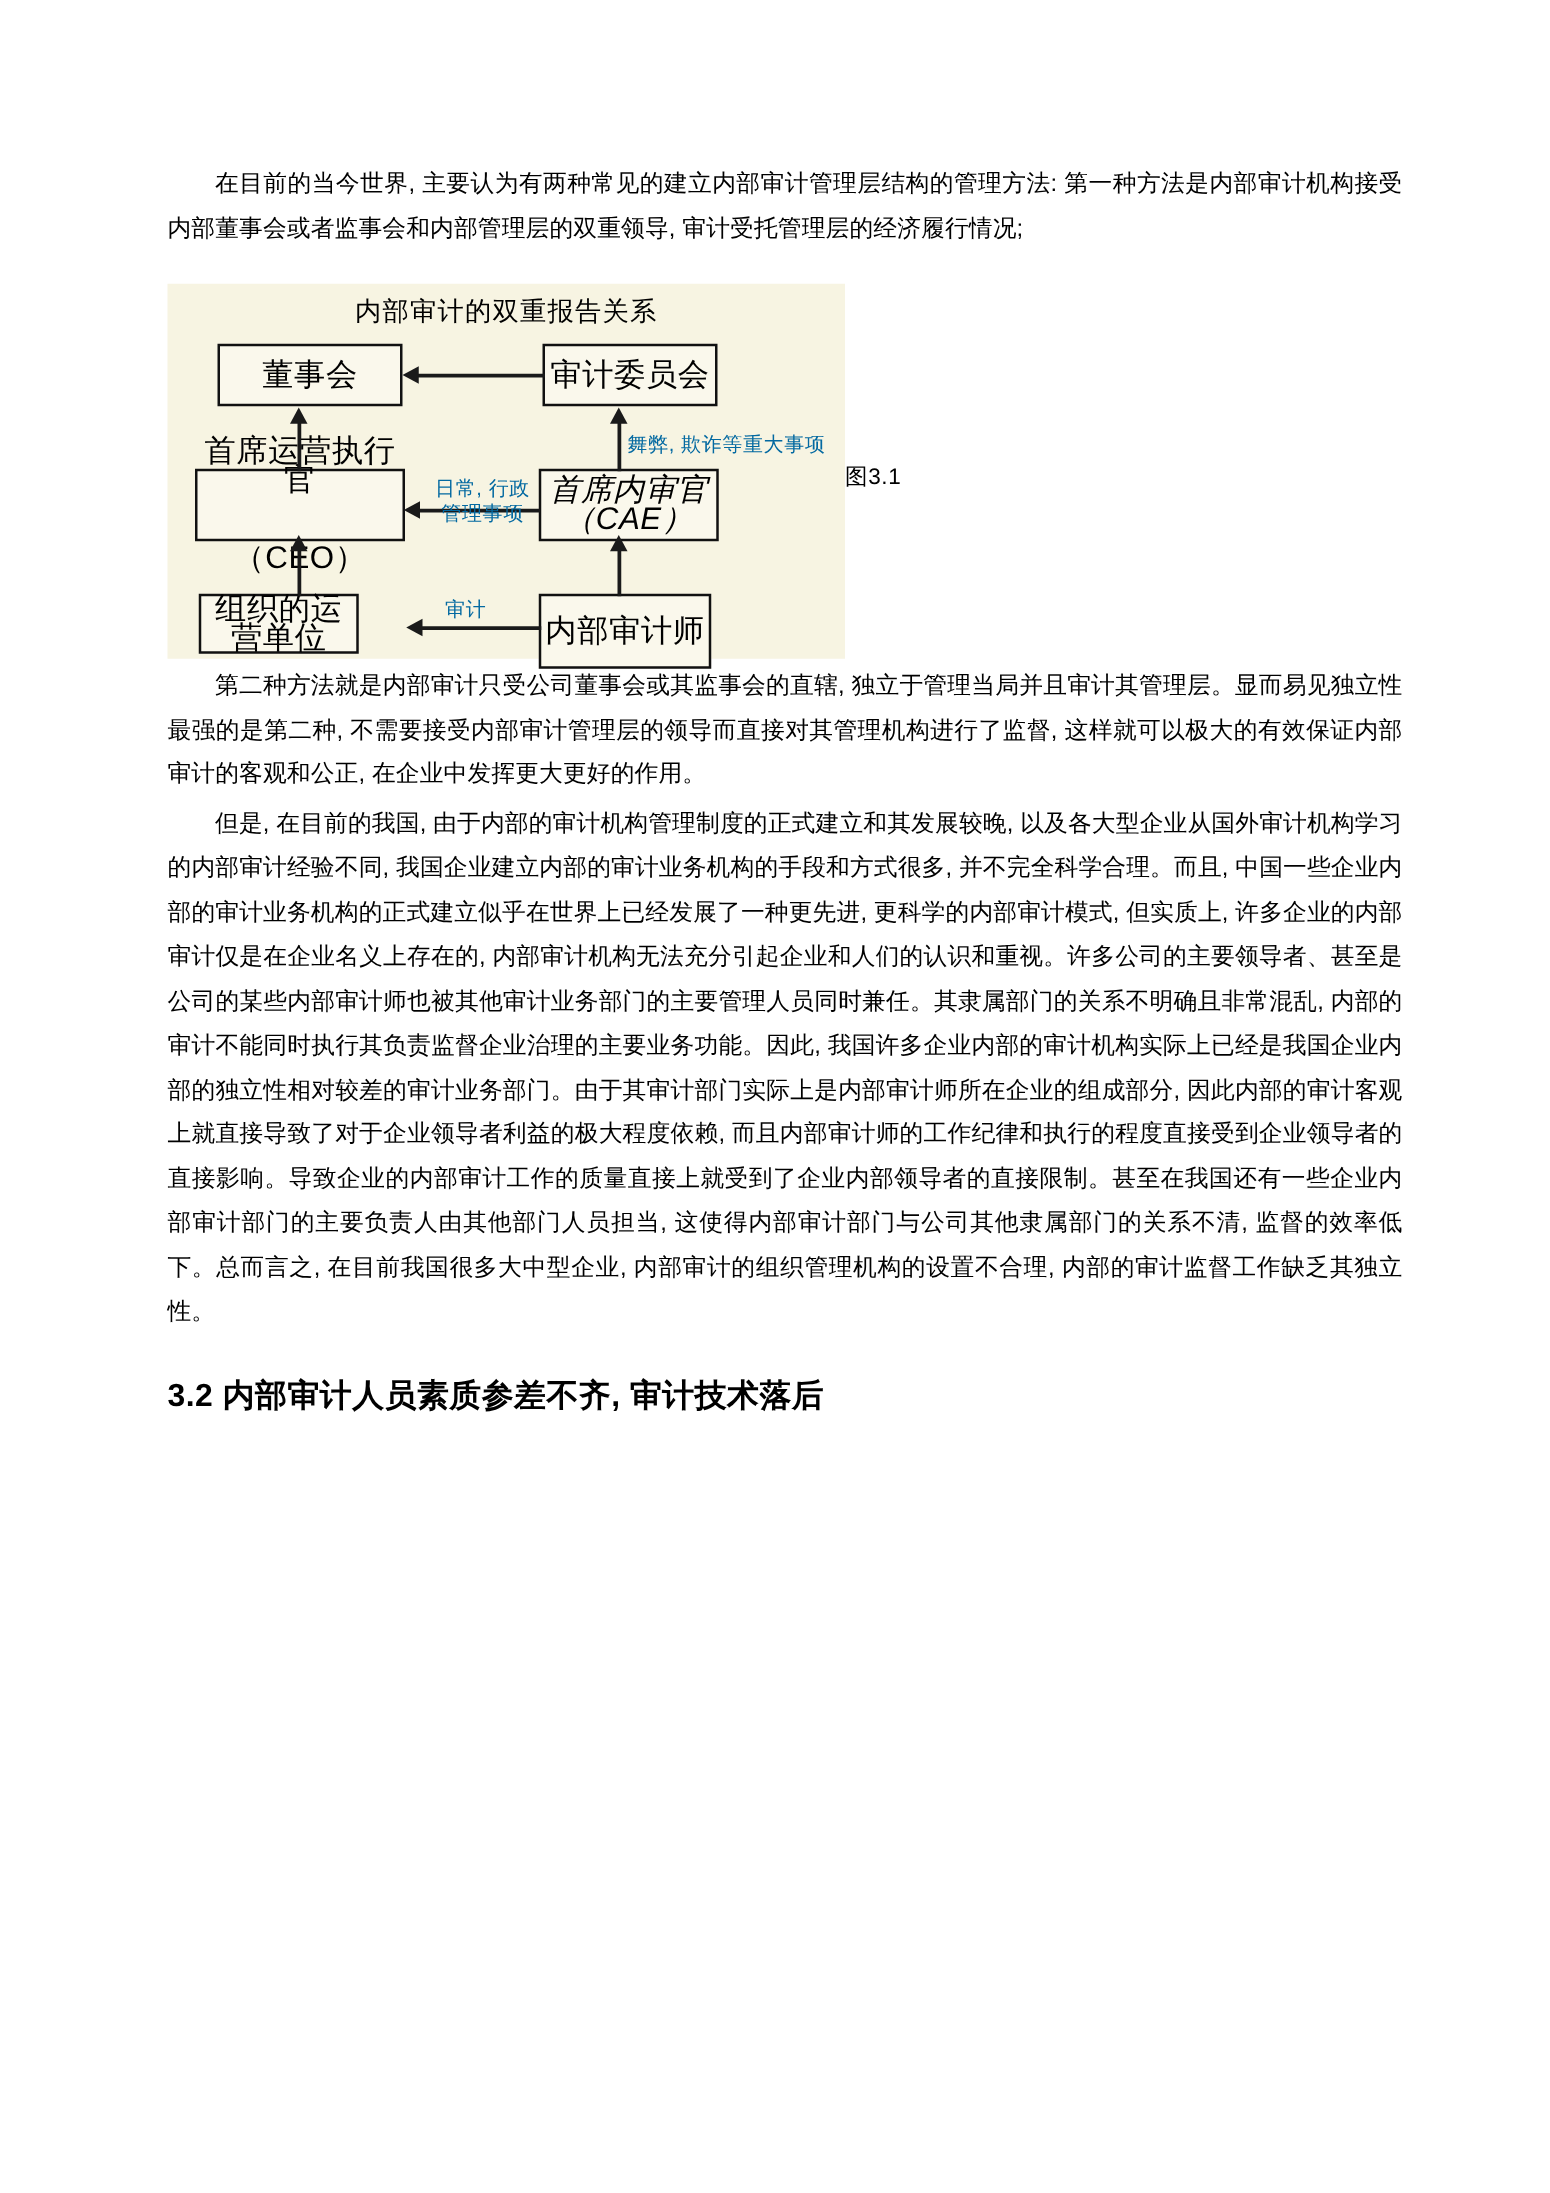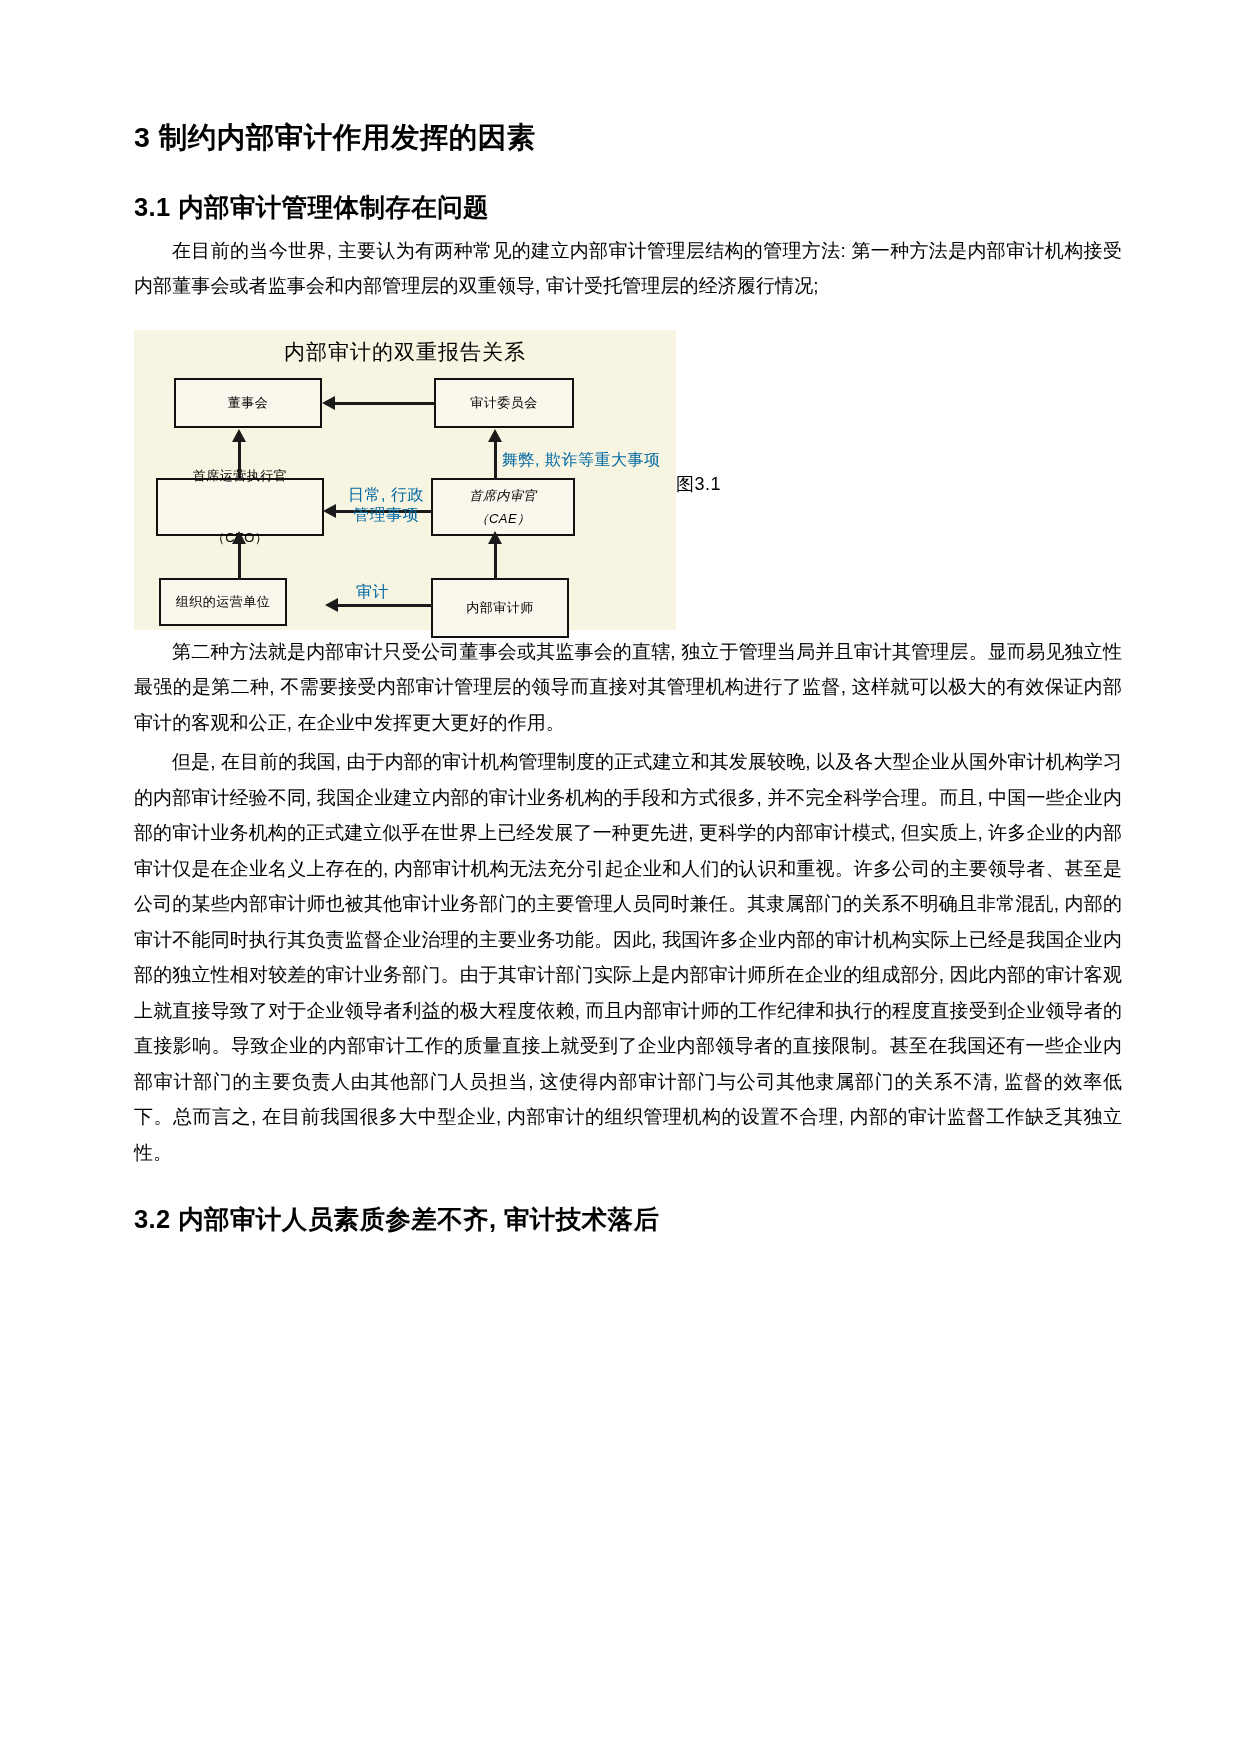--- a/index.html
+++ b/index.html
@@ -75,21 +75,21 @@
   }
   .node {
     position: absolute;
     border: 2.5px solid #111;
     background: #faf8ec;
     box-sizing: border-box;
     display: flex;
     flex-direction: column;
     align-items: center;
     justify-content: center;
-    font-size: 13px;
+    font-size: 25px;
     line-height: 23px;
     text-align: center;
     letter-spacing: 0.5px;
   }
   .node span { display: block; }
 
   .n-board  { left: 40px;  top: 48px;  width: 148px; height: 50px; }
   .n-audcom { left: 300px; top: 48px;  width: 140px; height: 50px; }
   .n-ceo    { left: 22px;  top: 148px; width: 168px; height: 58px; gap: 39px; }
   .n-cae    { left: 297px; top: 148px; width: 144px; height: 58px; font-style: italic; }
@@ -158,23 +158,21 @@
   }
   h2.doc-h2.last {
     margin-top: 34px;
   }
 </style>
 </head>
 <body>
 
 <div class="page">
 
-  <h1 class="doc-h1">3 制约内部审计作用发挥的因素</h1>
-
-  <h2 class="doc-h2">3.1 内部审计管理体制存在问题</h2>
+
 
   <p class="body-par">在目前的当今世界, 主要认为有两种常见的建立内部审计管理层结构的管理方法: 第一种方法是内部审计机构接受内部董事会或者监事会和内部管理层的双重领导, 审计受托管理层的经济履行情况;</p>
 
   <div class="figure-wrap">
 
     <div class="diagram">
 
       <div class="dg-title">内部审计的双重报告关系</div>
 
       <div class="node n-board">

